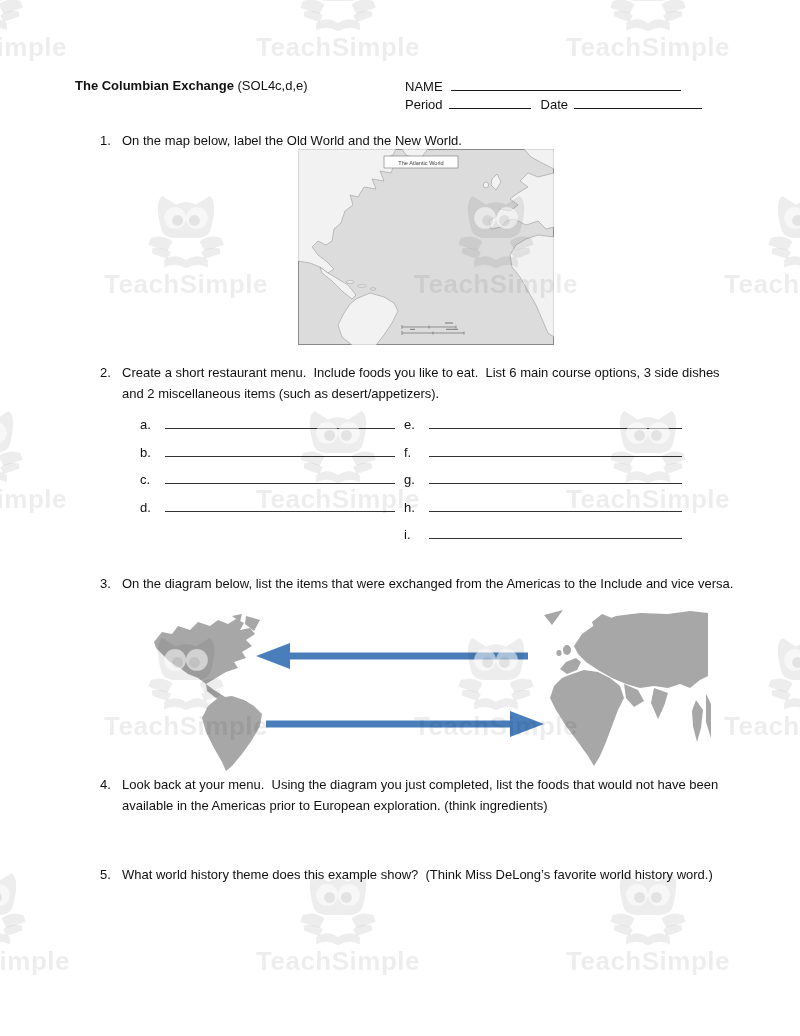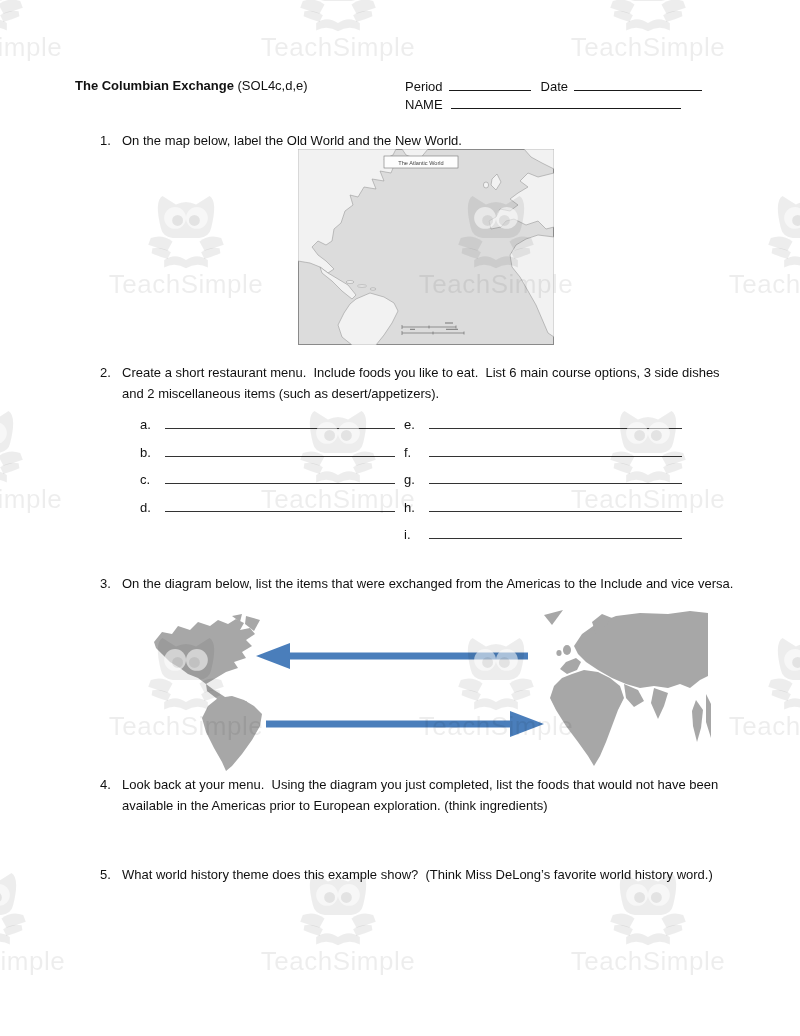--- a/index.html
+++ b/index.html
@@ -4,21 +4,21 @@
 <style>
   html,body{margin:0;padding:0;}
   body{width:800px;height:1036px;background:#ffffff;position:relative;overflow:hidden;
        font-family:"Liberation Sans",sans-serif;color:#111;}
   .page{position:absolute;inset:0;border-radius:17px;}
   .content{position:absolute;inset:0;z-index:1;}
   
   #wm-layer{position:absolute;inset:0;z-index:5;pointer-events:none;}
   .wm{position:absolute;width:180px;text-align:center;}
   .wm svg{display:block;margin:0 auto;}
-  .wm-text{font-weight:normal;font-size:26px;line-height:28px;letter-spacing:.5px;
+  .wm-text{font-weight:bold;font-size:26px;line-height:28px;letter-spacing:.5px;
            color:rgba(0,0,0,0.072);white-space:nowrap;}
   
   .title{position:absolute;left:75px;top:78px;font-size:13px;white-space:pre;}
   .title .b{font-weight:bold;}
   .name-block{position:absolute;left:405px;top:78px;font-size:13px;}
   .name-row{height:18px;white-space:nowrap;}
   .blank{display:inline-block;border-bottom:1.5px solid #1a1a1a;height:12px;vertical-align:baseline;}
   .nb{width:230px;margin-left:8px;}
   .pb{width:82px;margin-left:6px;margin-right:10px;}
   .db{width:128px;margin-left:6px;}
@@ -40,22 +40,22 @@
 </style>
 </head>
 <body>
 
 <div class="page">
   <div class="content">
 
     <div class="title"><span class="b">The Columbian Exchange</span><span> (SOL4c,d,e)</span></div>
 
     <div class="name-block">
+      <div class="name-row"><span>NAME</span><span class="blank nb"></span></div>
       <div class="name-row"><span>Period</span><span class="blank pb"></span><span>Date</span><span class="blank db"></span></div>
-      <div class="name-row"><span>NAME</span><span class="blank nb"></span></div>
     </div>
 
     <div class="q" style="top:131px">
       <span class="qnum">1.</span>
       <div class="qtext">On the map below, label the Old World and the New World.</div>
     </div>
 
     <figure class="absimg" style="left:298px;top:149px">
       <svg width="256" height="196" viewBox="0 0 256 196">
         <rect x="0.5" y="0.5" width="255" height="195" fill="var(--ocean)" stroke="#8a8a8a" stroke-width="1"></rect>

